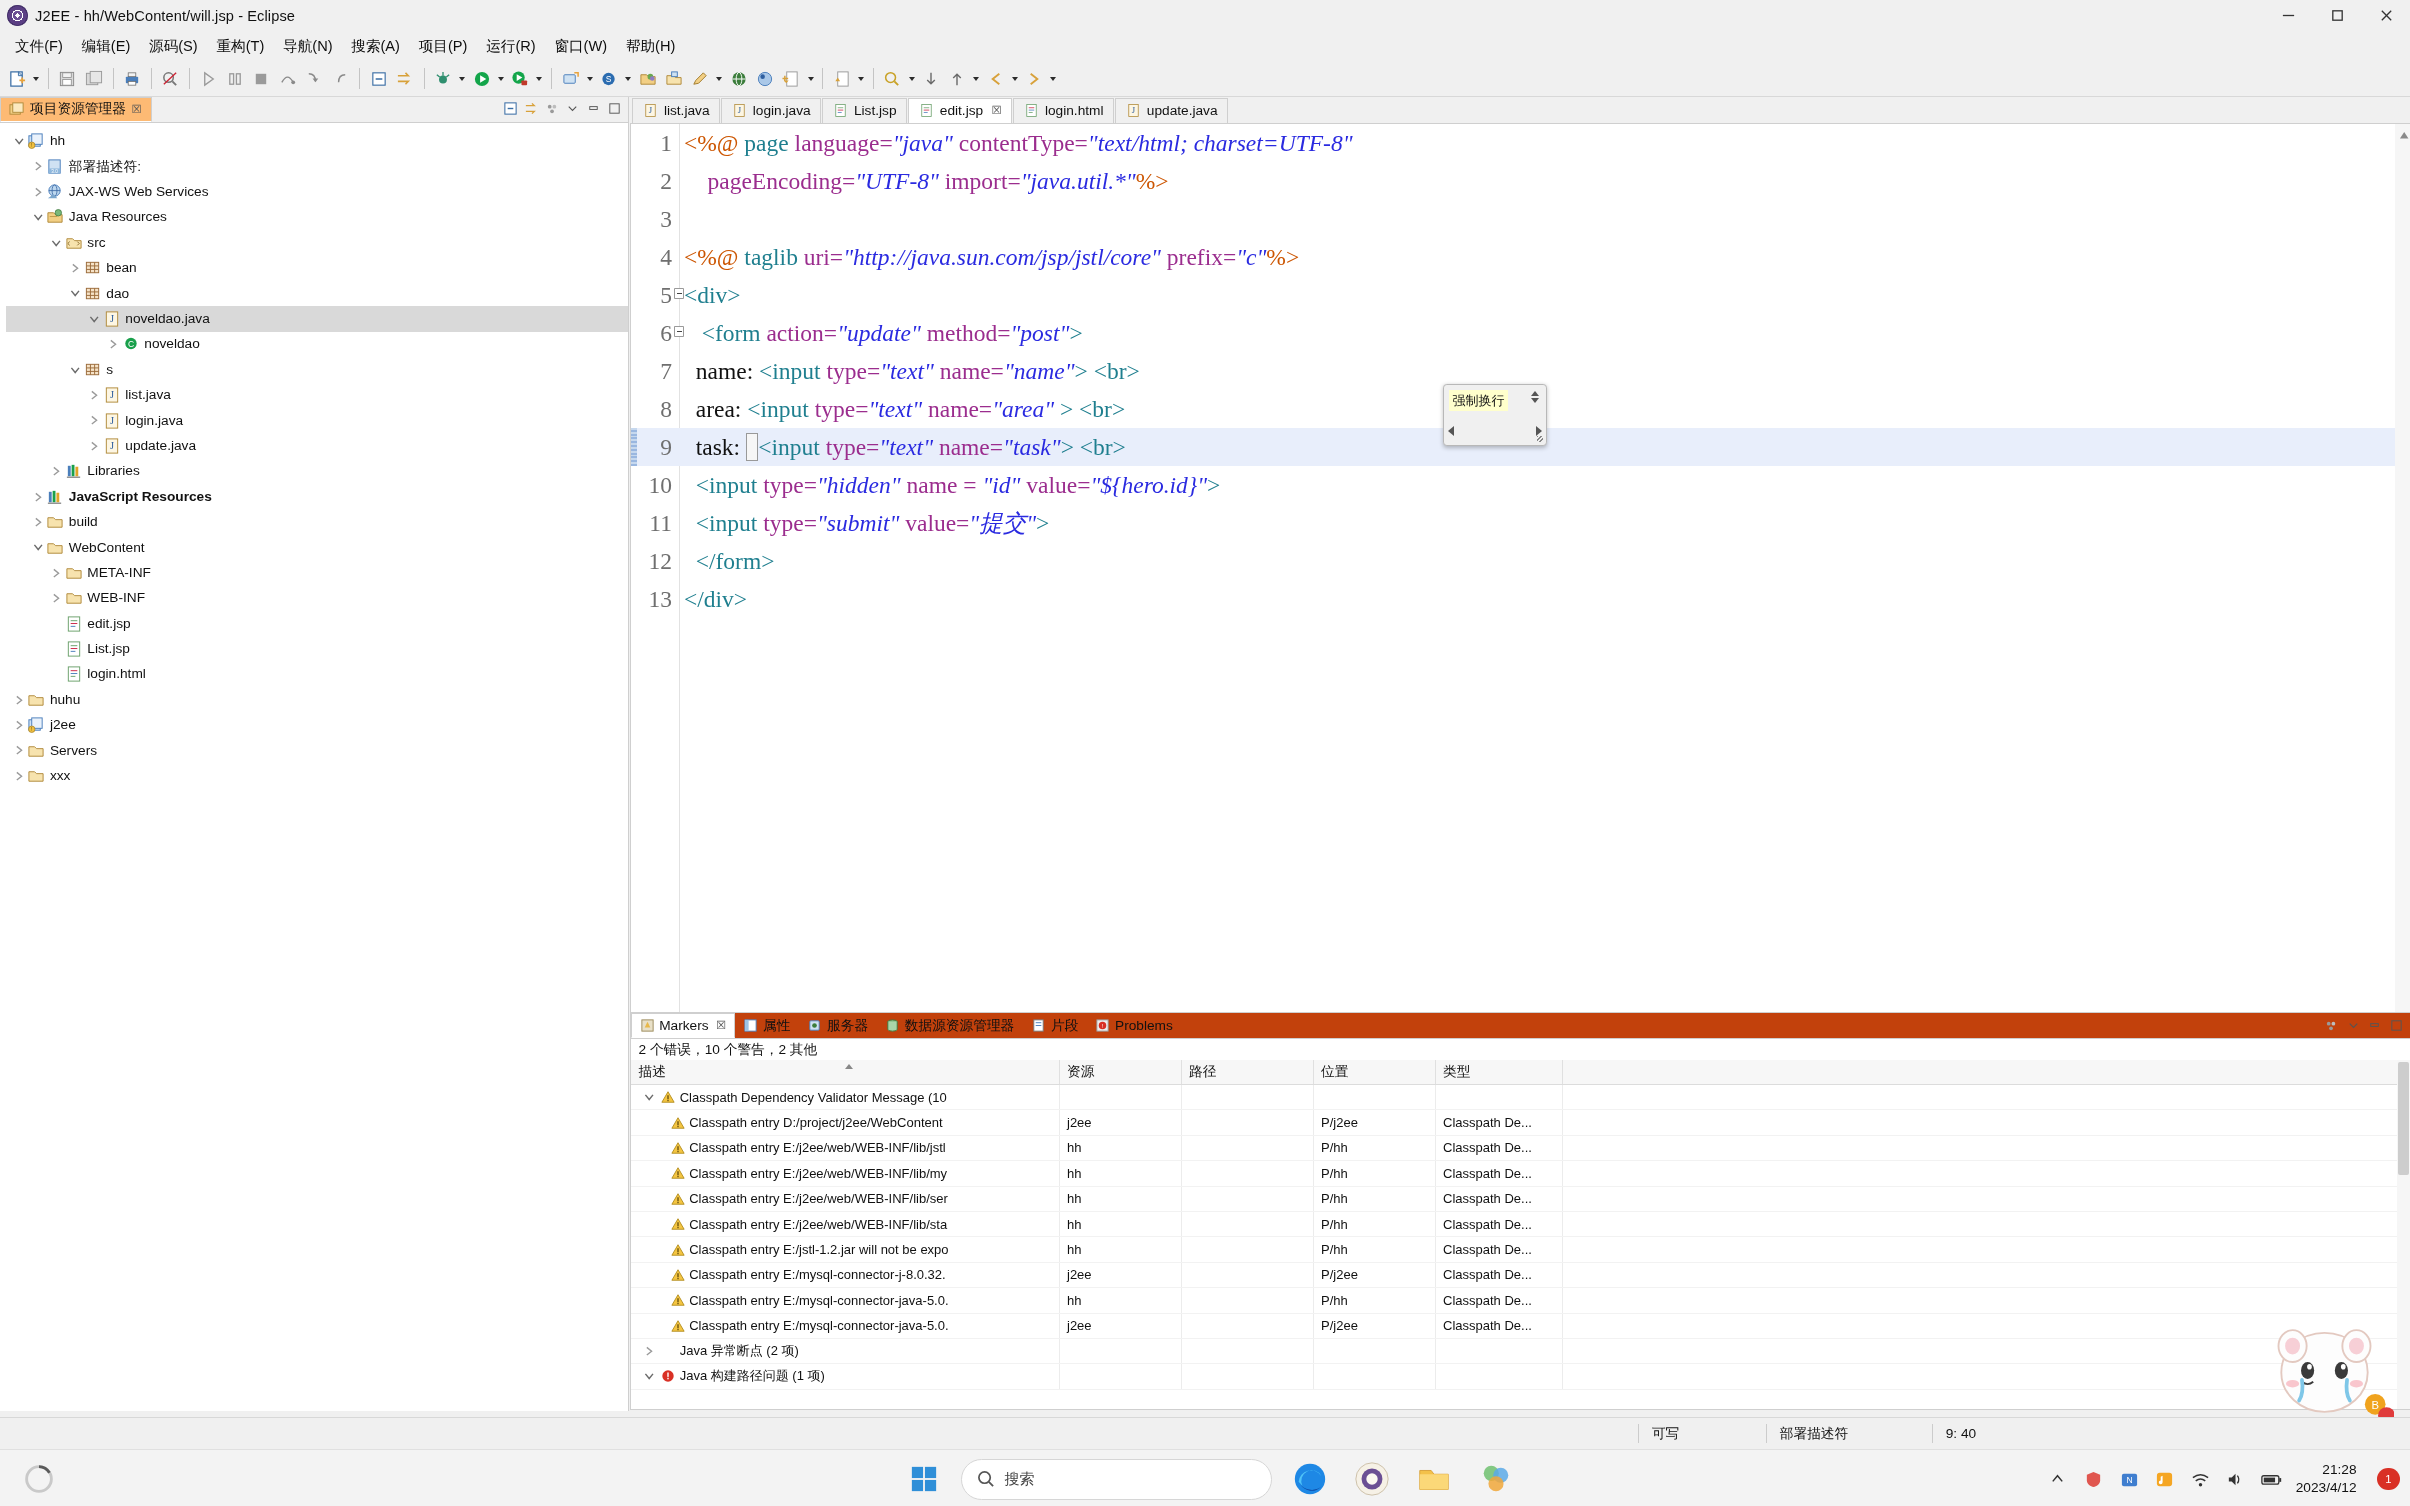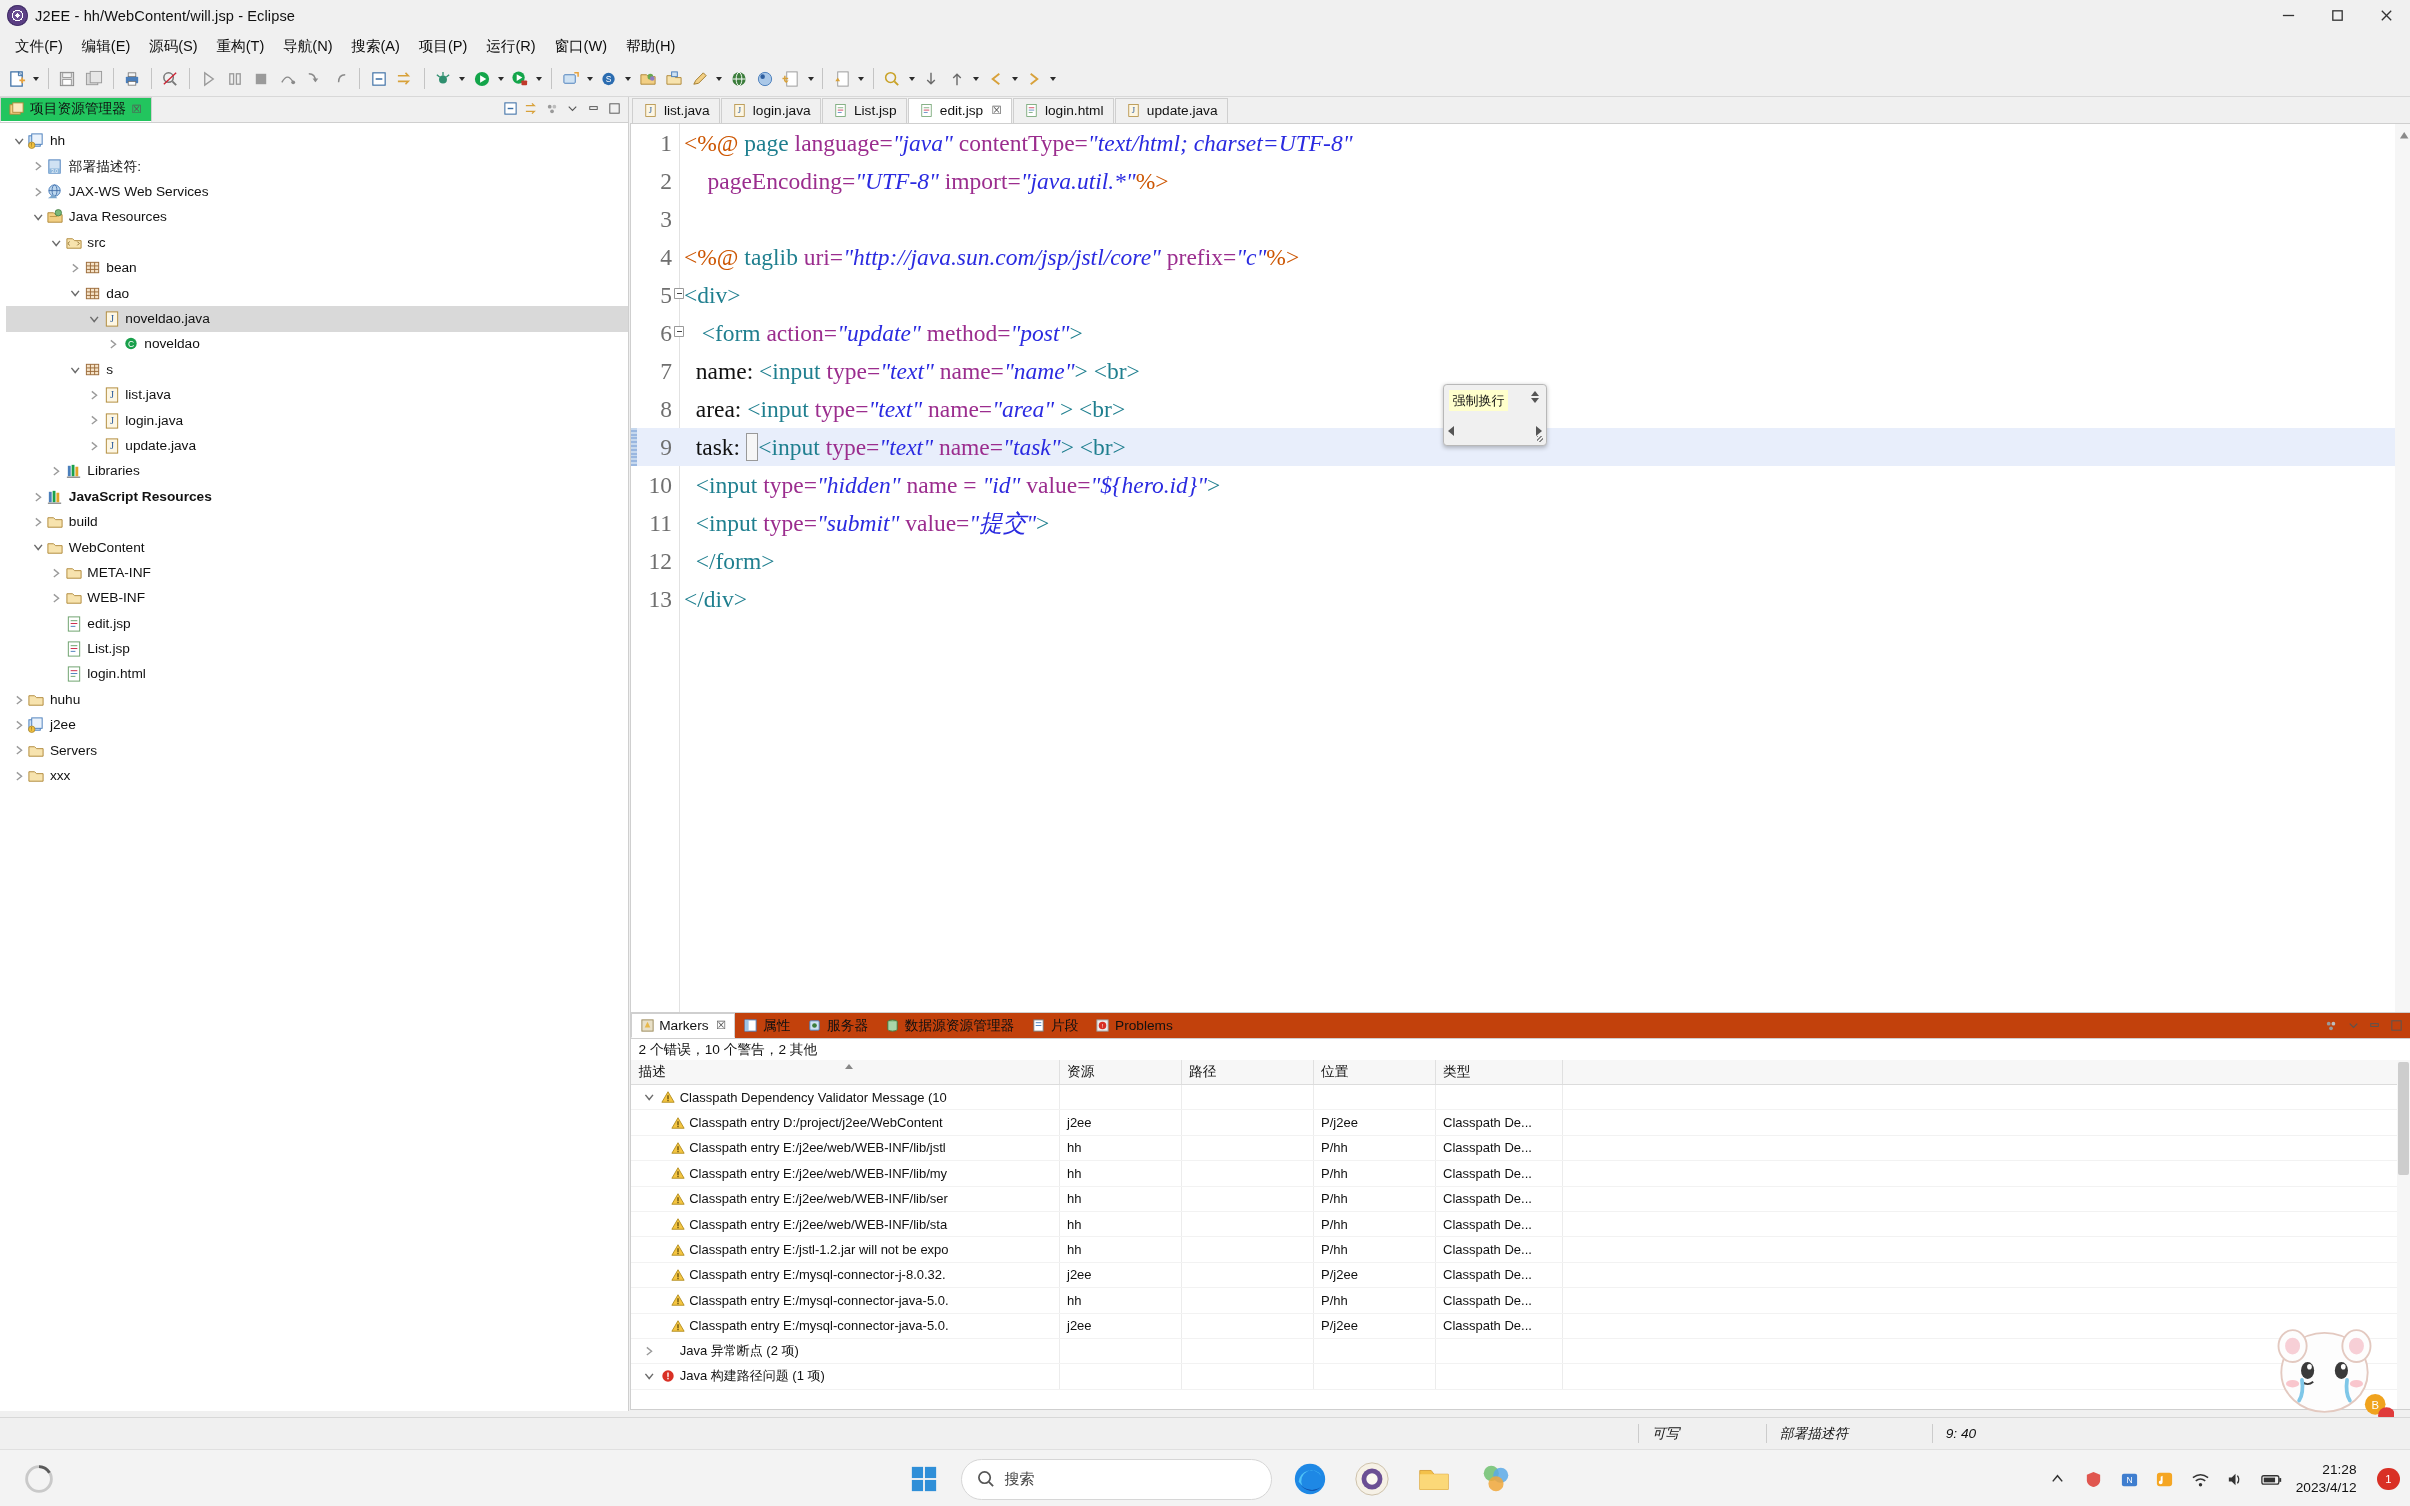--- a/index.html
+++ b/index.html
@@ -76,21 +76,21 @@
   .left-panel {
     position:absolute; left:0; top:97px; width:629px; height:1314px;
     background:#fff; border-right:0.9px solid #cfcfcf;
   }
   .view-tabrow {
     position:relative; height:26px; background:#f0f0f0; display:flex; align-items:flex-end;
     border-bottom:0.9px solid #cfcfcf;
   }
   .view-tab {
     display:flex; align-items:center; gap:5.6px; height:25.4px; padding:0 9.4px 0 7.5px;
-    background:#22c55e; border:0.9px solid #cfcfcf; border-bottom:0.9px solid #fff;
+    background:#fdba74; border:0.9px solid #cfcfcf; border-bottom:0.9px solid #fff;
     font-size:13.7px; color:#111;
   }
   .view-tools { position:absolute; right:3.8px; top:1.9px; display:flex; align-items:center; gap:1.9px; }
   .vt-btn { width:19px;height:19px;display:flex;align-items:center;justify-content:center; }
   .tree { padding:5.6px 0 0 5.6px; font-size:13.7px; color:#111; }
   .tnode {
     display:flex; align-items:center; height:25.4px; white-space:nowrap; padding-right:5.6px;
   }
   .tnode.selected { background:#d9d9d9; }
   .tnode.selected .tlabel { background:#d9d9d9; }
@@ -216,21 +216,21 @@
   .ind1 { padding-left:3.8px; }
   .ind2 { padding-left:32px; }
   .warn-ico { width:14px;height:14px;flex:0 0 14px; }
   .err-ico { width:14px;height:14px;flex:0 0 14px; }
   .twisty { width:14px; height:14px; flex:0 0 14px; display:inline-flex; align-items:center; justify-content:center; color:#6b6b6b; }
 
   
   .statusbar {
     position:absolute; left:0; bottom:58px; width:2411px; height:32px;
     background:#f0f0f0; border-top:0.9px solid #d8d8d8; display:flex; align-items:center;
-    font-size:13.7px; color:#111;font-style:italic;
+    font-size:13.7px; color:#111;
   }
   .st-cell { padding:0 13px; height:32px; display:flex; align-items:center; }
   .st-sep { width:0.9px; height:19px; background:#cccccc; }
 
   
   .taskbar {
     position:absolute; left:0; bottom:0; width:2411px; height:58px;
     background:#f3f3f3; border-top:0.9px solid #e0e0e0;
     display:flex; align-items:center;
   }

